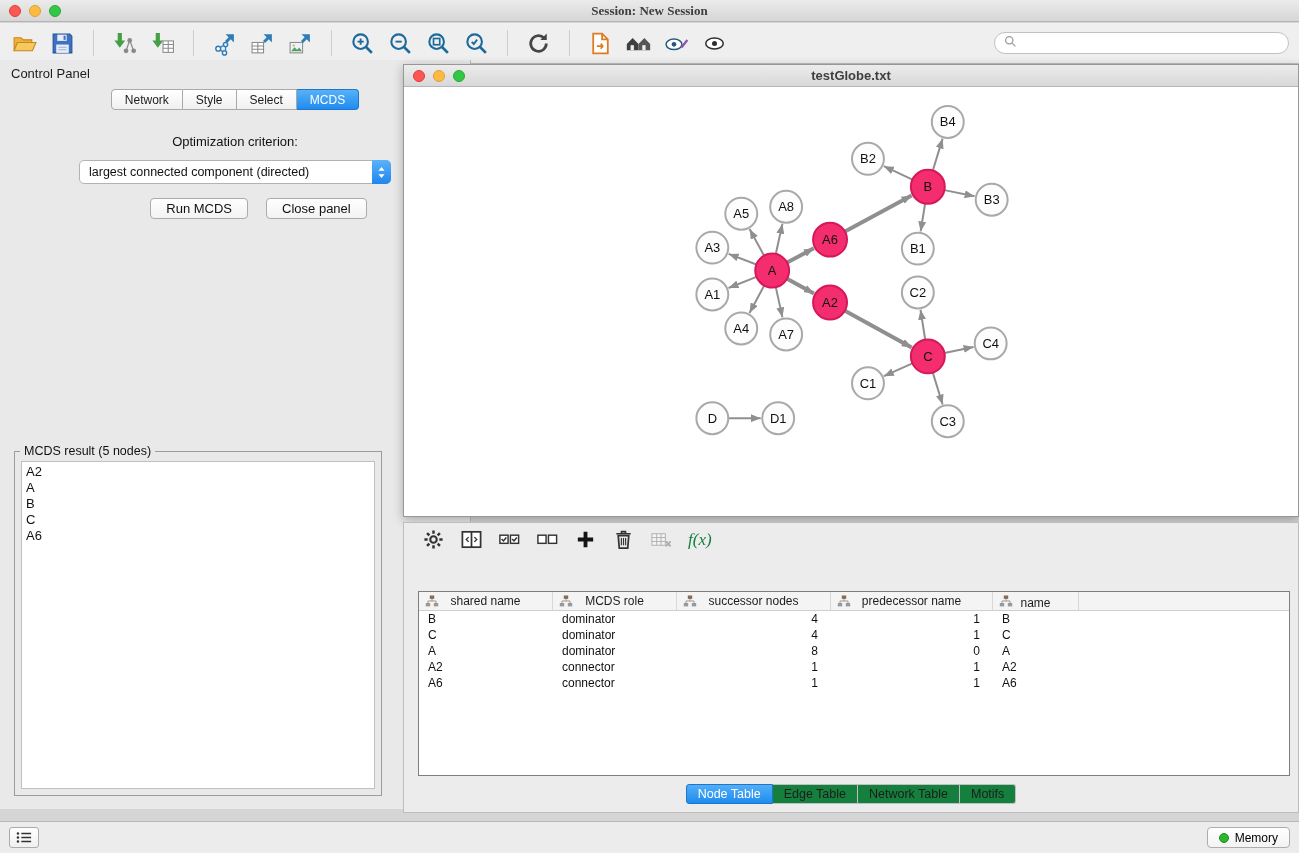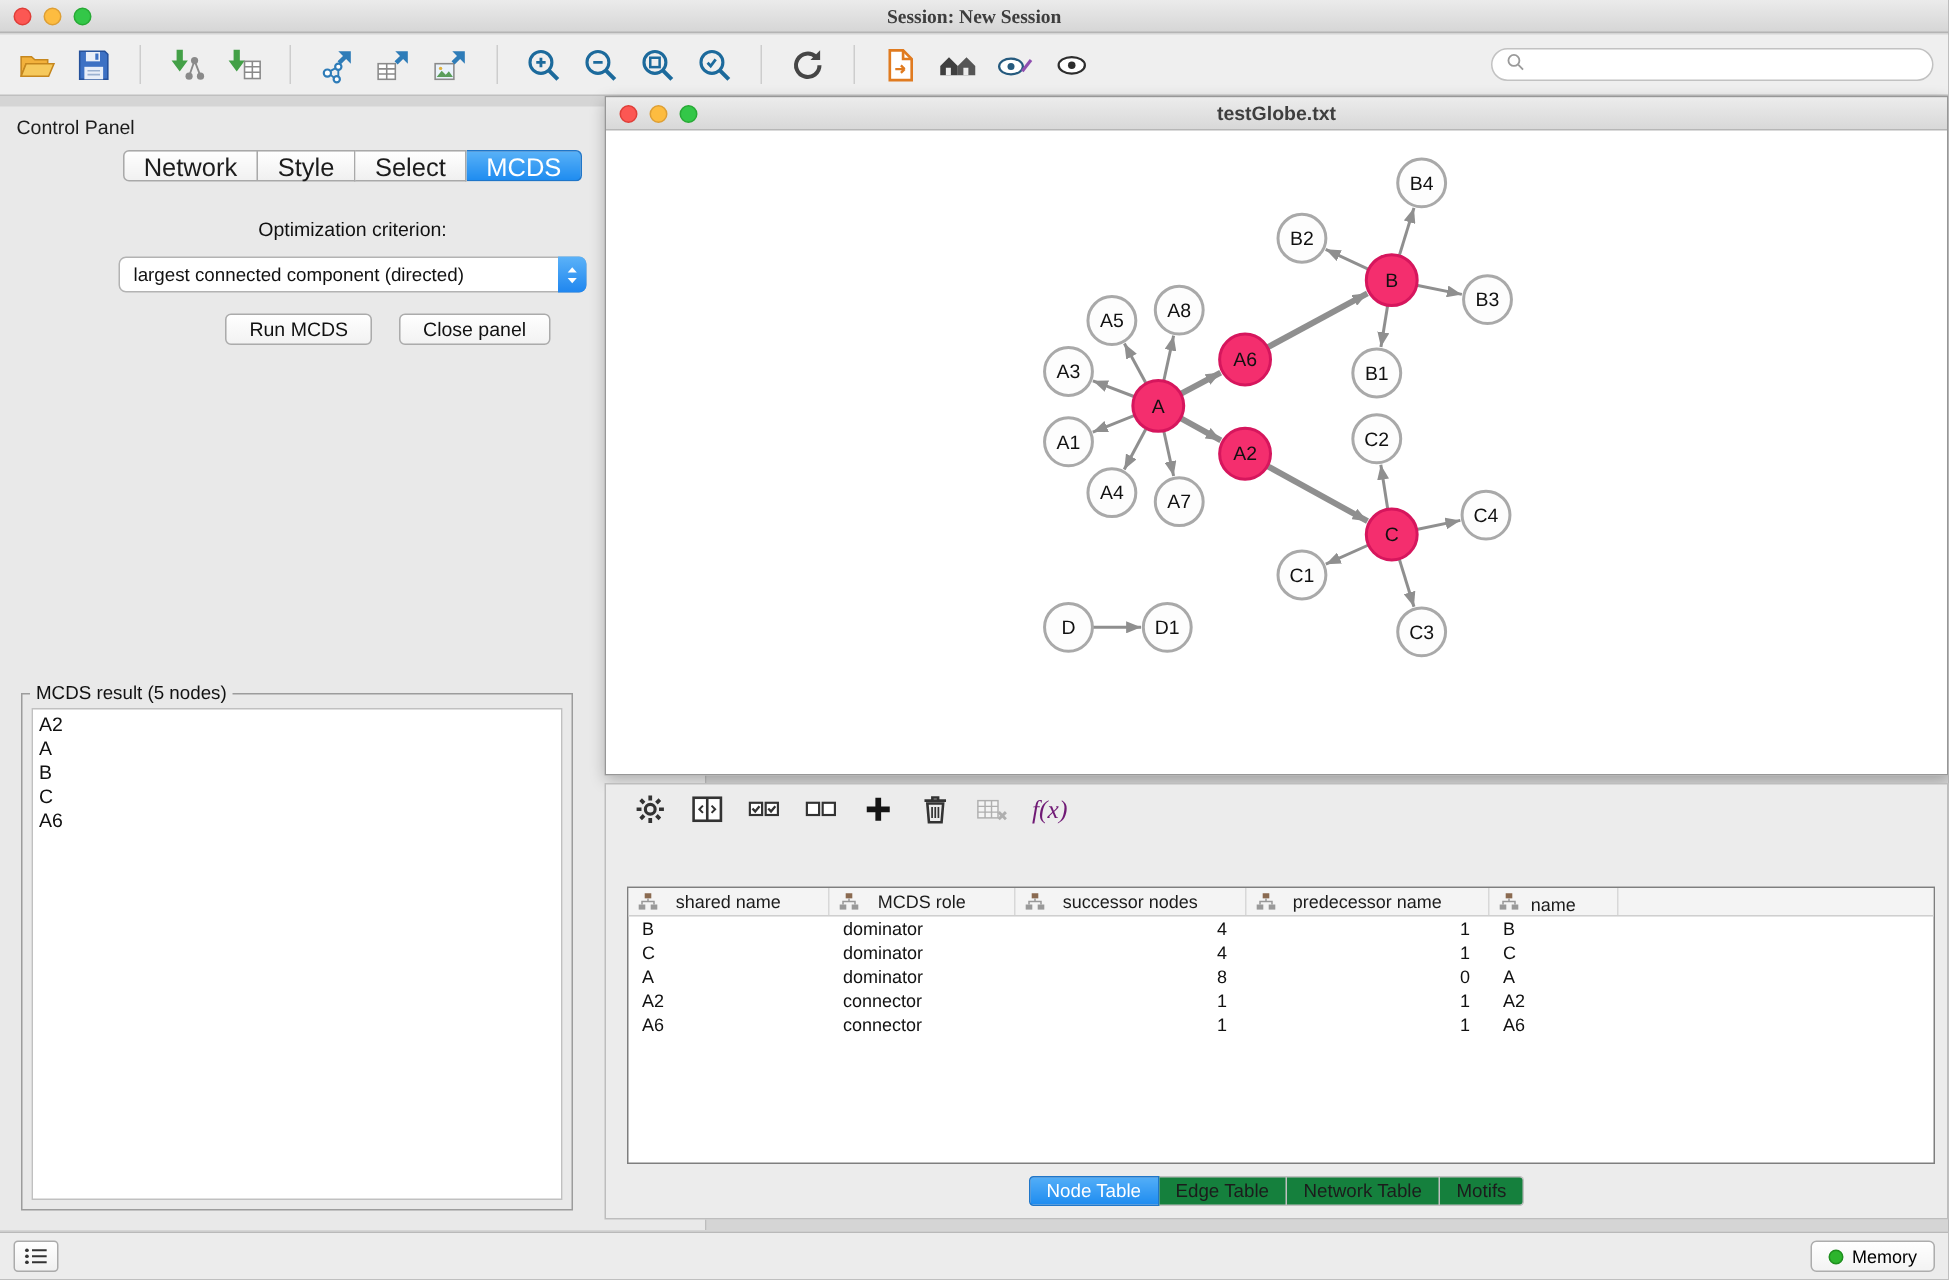--- a/index.html
+++ b/index.html
@@ -28,24 +28,24 @@
     border-radius:12px; display:flex; align-items:center; padding:0 9px; gap:5px; }
   .search-input { border:none; outline:none; flex:1; font-size:12px; background:transparent; font-family:inherit; }
 
   
   .panel-header { height:26px; display:flex; align-items:center; padding:0 11px; font-size:13px; color:#1c1c1c; }
   .panel-controls { margin-left:auto; display:flex; gap:12px; align-items:center; }
   .panel-controls button { width:12px; height:12px; }
   .panel-controls svg { width:11px; height:11px; display:block; }
 
   
-  .control-panel { position:absolute; left:0; top:71px; width:471px; height:749px;
+  .control-panel { position:absolute; left:0; top:60px; width:471px; height:749px;
     background:#e9e9e9; border-right:1px solid #bdbdbd; }
   .cp-tabs { display:flex; justify-content:center; margin-top:3px; }
-  .cp-tab { height:21px; line-height:21px; padding:0 13px; font-size:17px; color:#1c1c1c;
+  .cp-tab { height:21px; line-height:21px; padding:0 13px; font-size:12px; color:#1c1c1c;
     background:linear-gradient(#ffffff,#f0f0f0); border:1px solid #a9a9a9; border-left:none; }
   .cp-tab:first-child{ border-left:1px solid #a9a9a9; border-radius:4px 0 0 4px; }
   .cp-tab:last-child{ border-radius:0 4px 4px 0; }
   .cp-tab.active{ background:linear-gradient(#58b1f7,#1f8cf0); color:#fff; border-color:#1f76c9; }
   .opt-label { text-align:center; margin-top:24px; font-size:13px; }
   .dropdown { margin:11px auto 0; width:312px; height:24px; background:#fff; border:1px solid #b3b3b3;
     border-radius:5px; display:flex; align-items:center; }
   .dropdown .value { flex:1; font-size:12.5px; padding:0 9px; white-space:nowrap; overflow:hidden; }
   .dd-stepper { width:19px; height:24px; margin:-1px -1px -1px 0; border-radius:0 5px 5px 0;
     background:linear-gradient(#5bb2f8,#1f86ef); display:flex; align-items:center; justify-content:center; }
@@ -65,21 +65,21 @@
   .nw-canvas { position:absolute; top:23px; left:0; right:0; bottom:0; background:#fff; }
   .nw-canvas svg { width:100%; height:100%; display:block; }
   .nw-canvas text { font-family:"Liberation Sans", sans-serif; font-size:13px; fill:#111; }
 
   
   .table-panel { position:absolute; left:403px; top:522px; width:896px; height:291px;
     background:#ececec; border:1px solid #bdbdbd; }
   .table-toolbar { display:flex; align-items:center; gap:15px; padding:5px 12px 5px 18px; }
   .tt-btn { width:23px; height:23px; }
   .tt-btn svg { width:100%; height:100%; display:block; }
-  .tt-btn.fx { width:auto; font-family:"Liberation Serif", serif; font-style:italic; font-size:17px; color:#701a75; }
+  .tt-btn.fx { width:auto; font-family:"Liberation Serif", serif; font-style:italic; font-size:17px; color:#15803d; }
   .table-box { position:absolute; left:14px; right:8px; top:68px; bottom:36px; background:#fff;
     border:1px solid #7e7e7e; overflow:hidden; }
   .table-header-row { display:flex; height:19px; background:#f4f4f4; border-bottom:1px solid #cfcfcf; }
   .th { position:relative; display:flex; align-items:center; justify-content:center; font-size:12px; color:#1c1c1c;
     border-right:1px solid #d8d8d8; flex:none; }
   .th .col-ico { position:absolute; left:6px; top:3px; width:14px; height:12px; }
   .th.filler { flex:1; border-right:none; }
   .tr { display:flex; height:16px; align-items:center; }
   .td { font-size:12px; padding:0 9px; flex:none; white-space:nowrap; overflow:hidden; }
   .td.num { text-align:right; padding-right:13px; }

